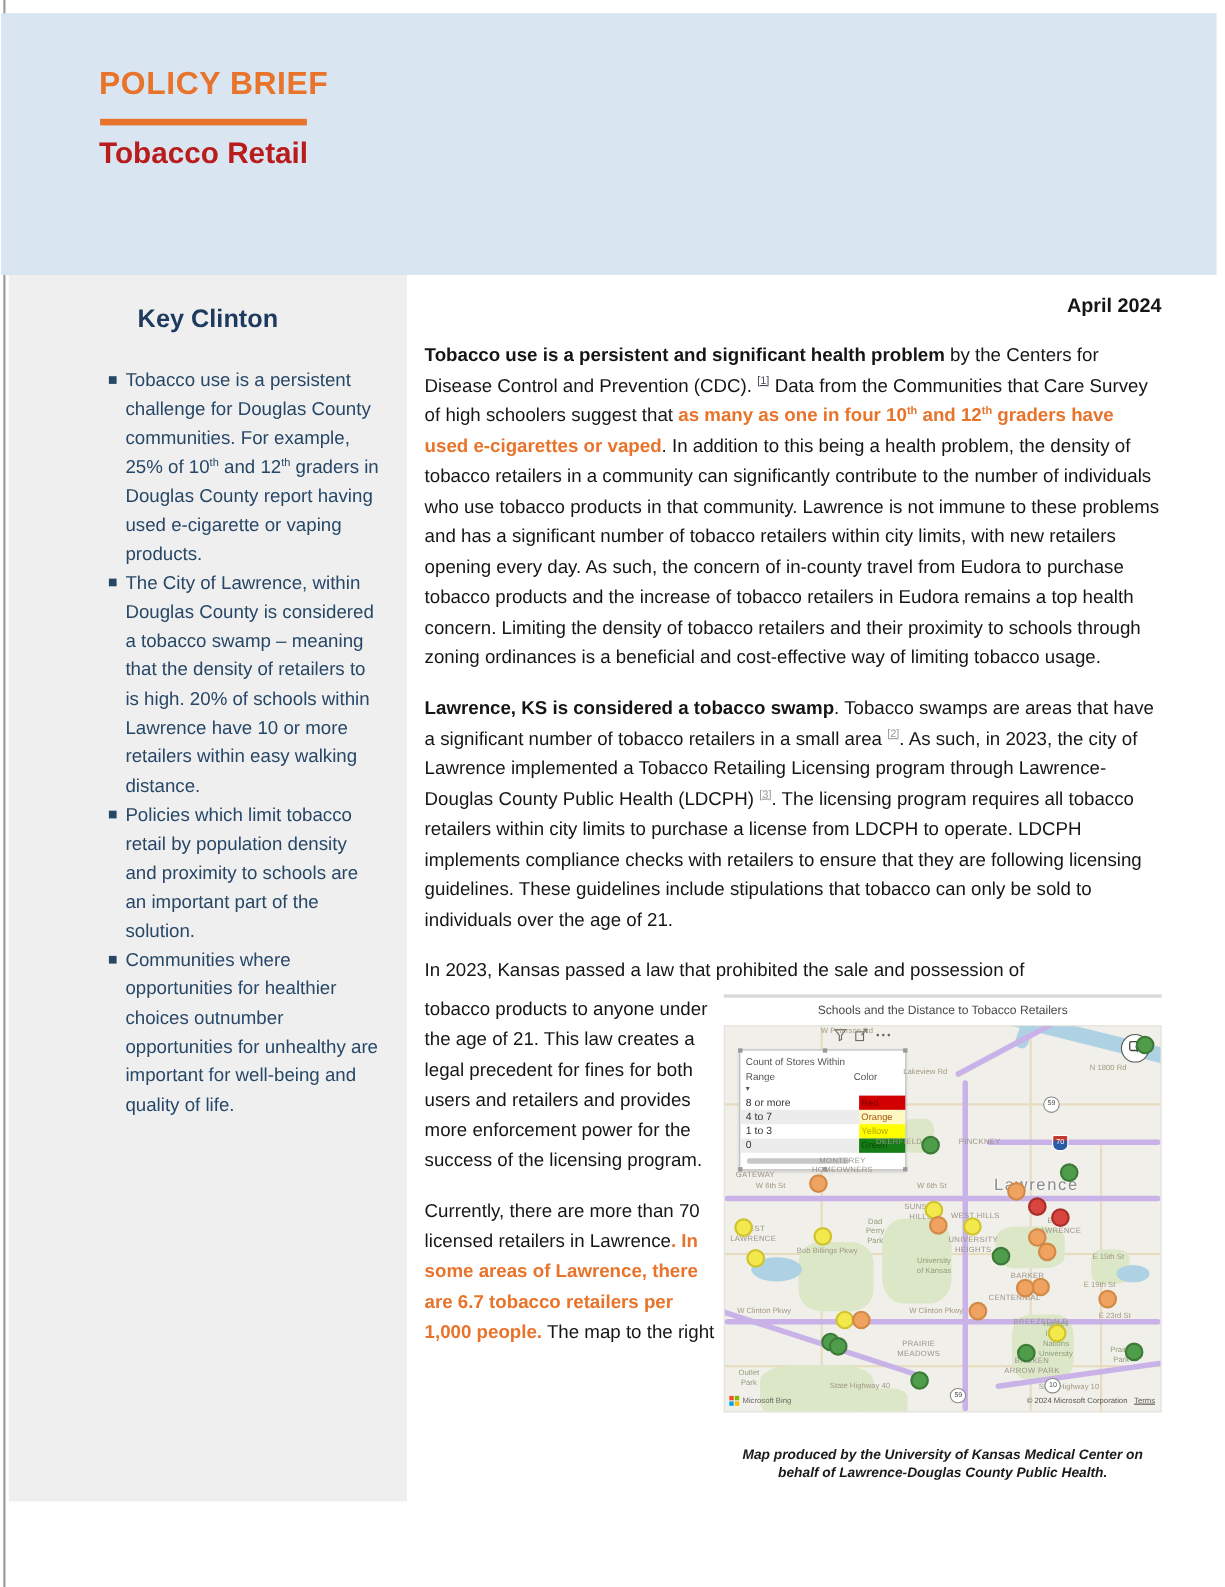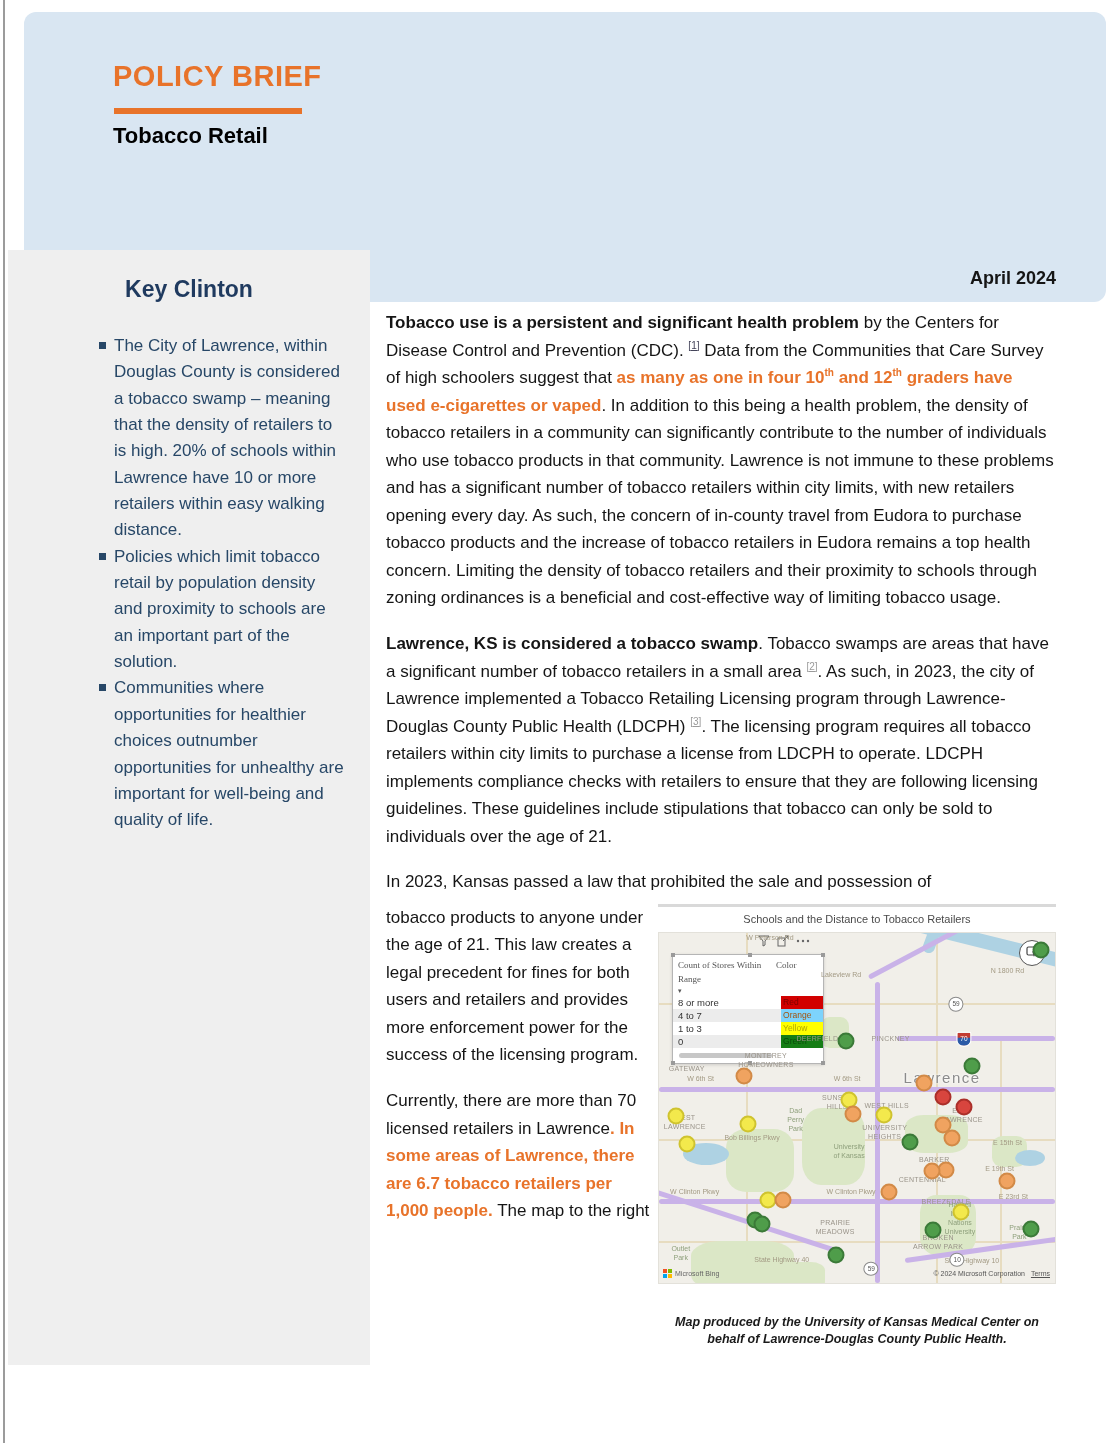--- a/index.html
+++ b/index.html
@@ -1,26 +1,26 @@
 <!DOCTYPE html>
 <html><head>
 <meta charset="utf-8">
 <style>
   html,body{margin:0;padding:0;background:#fff;}
   .page{position:relative;width:1114px;height:1443px;background:#fff;overflow:hidden;
         font-family:"Liberation Sans",sans-serif;}
   .edge{position:absolute;left:3px;top:0;bottom:0;width:2px;background:#9b9b9b;}
 
   
-  .hero{position:absolute;left:24px;right:8px;top:12px;height:290px;background:#d9e6f2;border-radius:12px;}
+  .hero{position:absolute;left:1px;right:8px;top:12px;height:238px;background:#d9e6f2;}
   .kicker{position:absolute;left:89px;top:48px;font-size:29px;font-weight:bold;
           color:#e8732a;letter-spacing:.5px;}
   .rule{position:absolute;left:90px;top:96px;width:188px;height:6px;background:#e8732a;}
-  .h-title{position:absolute;left:89px;top:108px;font-size:22px;font-weight:bold;
-           color:#000000;line-height:1.45;}
+  .h-title{position:absolute;left:89px;top:108px;font-size:27px;font-weight:bold;
+           color:#b91c1c;line-height:1.45;}
 
   
   .sidebar{position:absolute;left:8px;top:250px;width:362px;height:1115px;background:#efefef;}
   .sb-h{margin:26px 0 0;text-align:center;font-size:23px;font-weight:bold;color:#1f3a5f;}
   .sb-list{margin:30px 22px 0 91px;padding:0;list-style:none;color:#274767;
            font-size:17px;line-height:1.55;}
   .sb-list li{position:relative;padding-left:15px;}
   .sb-list .bl{position:absolute;left:0;top:9px;width:7px;height:7px;background:#274767;}
 
   
@@ -65,21 +65,21 @@
   .shield{position:absolute;transform:translate(-50%,-50%);font-size:6.5px;color:#555;
           background:#fff;border:1px solid #8a8a8a;border-radius:50%;padding:1px 3px;}
   .shield.interstate{background:linear-gradient(#c23b31 36%,#2b5aa6 36%);color:#fff;
           border:1px solid #fff;border-radius:2px 2px 45% 45%;padding:1px 3px;}
 
   
   .vtools{position:absolute;left:25%;top:2px;display:flex;gap:7px;align-items:center;}
   .vtools span{display:inline-flex;}
   .legend{position:absolute;left:3.3%;top:6%;width:150px;background:#fff;
           border:1px solid #b5b5b5;font-size:9px;box-shadow:0 1px 3px rgba(0,0,0,.15);}
-  .lg-head{display:flex;align-items:flex-start;padding:3px 5px 0;color:#555;font-family:Liberation Serif, serif;}
+  .lg-head{display:flex;align-items:flex-end;padding:3px 5px 0;color:#555;}
   .lg-head .c1{flex:1;}
   .lg-head .c2{width:42px;}
   .lg-caret{padding:0 5px 2px;color:#555;font-size:7px;line-height:1;}
   .lg-row{display:flex;align-items:center;height:13px;}
   .lg-row.alt{background:#ececec;}
   .lg-label{flex:1;padding-left:5px;font-size:9.5px;color:#333;}
   .lg-color{width:42px;height:13px;font-size:8.5px;line-height:13px;padding-left:2px;box-sizing:border-box;}
   .lg-scroll{height:5px;background:#c7c7c7;border-radius:3px;margin:5px 6px 5px;width:62%;}
   .hnd{position:absolute;width:4px;height:4px;background:#9a9a9a;}
 
@@ -106,21 +106,21 @@
     <div class="kicker">POLICY BRIEF</div>
     <div class="rule"></div>
     <div class="h-title">
       <div>Tobacco Retail</div>
     </div>
   </div>
 
   <div class="sidebar">
     <div class="sb-h">Key Clinton</div>
     <ul class="sb-list">
-        <li><span class="bl"></span></li>
+        <li><span class="bl"></span><span><span>Tobacco use is a persistent challenge for Douglas County communities. For example, 25% of 10<sup>th</sup> and 12<sup>th</sup> graders in Douglas County report having used e-cigarette or vaping products.</span></span></li>
         <li><span class="bl"></span><span><span>The City of Lawrence, within Douglas County is considered a tobacco swamp – meaning that the density of retailers to is high. 20% of schools within Lawrence have 10 or more retailers within easy walking distance.</span></span></li>
         <li><span class="bl"></span><span><span>Policies which limit tobacco retail by population density and proximity to schools are an important part of the solution.</span></span></li>
         <li><span class="bl"></span><span><span>Communities where opportunities for healthier choices outnumber opportunities for unhealthy are important for well-being and quality of life.</span></span></li>
       </ul>
   </div>
 
   <div class="main">
     <div class="date">April 2024</div>
     <p class="body"><span class="seg-b">Tobacco use is a persistent and significant health problem</span><span> by the Centers for Disease Control and Prevention (CDC). </span><span class="seg-ref1">[1]</span><span> Data from the Communities that Care Survey of high schoolers suggest that </span><span class="seg-ob">as many as one in four 10<sup>th</sup> and 12<sup>th</sup> graders have used e-cigarettes or vaped</span><span>. In addition to this being a health problem, the density of tobacco retailers in a community can significantly contribute to the number of individuals who use tobacco products in that community. Lawrence is not immune to these problems and has a significant number of tobacco retailers within city limits, with new retailers opening every day. As such, the concern of in-county travel from Eudora to purchase tobacco products and the increase of tobacco retailers in Eudora remains a top health concern. Limiting the density of tobacco retailers and their proximity to schools through zoning ordinances is a beneficial and cost-effective way of limiting tobacco usage.</span></p>
     <p class="body"><span class="seg-b">Lawrence, KS is considered a tobacco swamp</span><span>. Tobacco swamps are areas that have a significant number of tobacco retailers in a small area </span><span class="seg-ref2">[2]</span><span>.  As such, in 2023, the city of Lawrence implemented a Tobacco Retailing Licensing program through Lawrence-Douglas County Public Health (LDCPH) </span><span class="seg-ref2">[3]</span><span>. The licensing program requires all tobacco retailers within city limits to purchase a license from LDCPH to operate. LDCPH implements compliance checks with retailers to ensure that they are following licensing guidelines. These guidelines include stipulations that tobacco can only be sold to individuals over the age of 21.</span></p>
@@ -191,21 +191,21 @@
                 <div class="c2">Color</div>
               </div>
               <div class="lg-caret">▾</div>
               <div>
                   <div class="lg-row">
                     <div class="lg-label">8 or more</div>
                     <div class="lg-color" style="background: rgb(210, 0, 0); color: rgb(122, 0, 0);">Red</div>
                   </div>
                   <div class="lg-row alt">
                     <div class="lg-label">4 to 7</div>
-                    <div class="lg-color" style="background: #7dd3fc; color: rgb(163, 83, 12);">Orange</div>
+                    <div class="lg-color" style="background: #fef9c3; color: rgb(163, 83, 12);">Orange</div>
                   </div>
                   <div class="lg-row">
                     <div class="lg-label">1 to 3</div>
                     <div class="lg-color" style="background: rgb(255, 255, 0); color: rgb(179, 168, 0);">Yellow</div>
                   </div>
                   <div class="lg-row alt">
                     <div class="lg-label">0</div>
                     <div class="lg-color" style="background: rgb(21, 125, 21); color: rgb(10, 77, 10);">Green</div>
                   </div>
                 </div>

